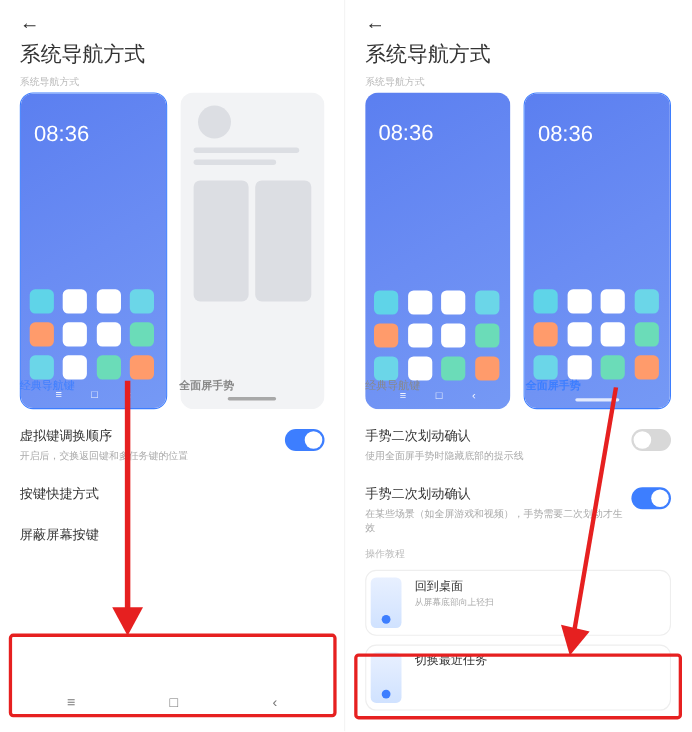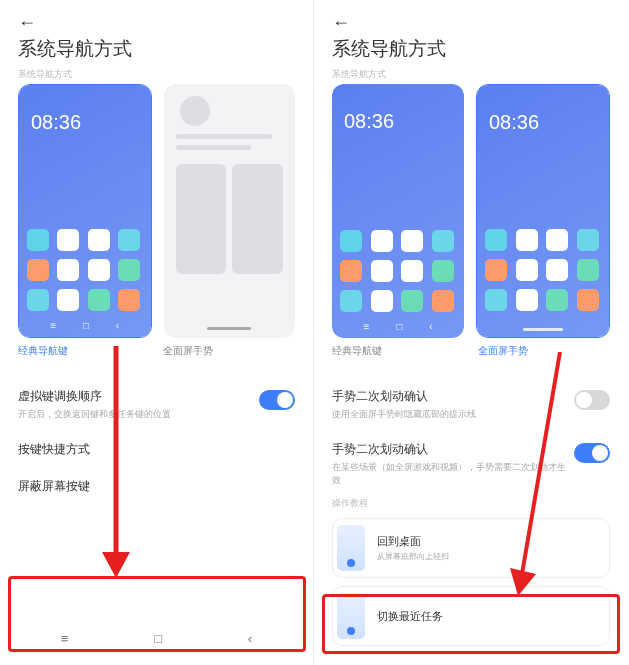--- a/index.html
+++ b/index.html
@@ -45,21 +45,21 @@
     .preview-row {
       position: absolute;
       top: 84px;
       left: 18px;
       right: 18px;
       display: flex;
       gap: 12px;
     }
     .preview-card {
       flex: 1;
-      height: 254px;
+      height: 288px;
       border-radius: 12px;
       position: relative;
       overflow: hidden;
     }
     .preview-card.selected {
       border: 1.5px solid #3d7eff;
     }
     .phone-preview {
       width: 100%;
       height: 100%;
@@ -157,21 +157,21 @@
       border-radius: 2px;
     }
     .preview-label {
       position: absolute;
       top: 344px;
       font-size: 10px;
       width: 132px;
       text-align: left;
     }
     .preview-label.l1 { left: 18px; }
-    .preview-label.l2 { right: 18px; }
+    .preview-label.l2 { right: 18px; font-weight: bold; }
     .preview-label.active { color: #3d7eff; }
     .preview-label.inactive { color: #888; }
     .settings-list {
       position: absolute;
       top: 378px;
       left: 18px;
       right: 18px;
     }
     .setting-item {
       display: flex;
@@ -212,21 +212,21 @@
     .toggle.on::after { right: 2px; }
     .toggle.off::after { left: 2px; }
     .tutorial-label {
       font-size: 9px;
       color: #bbb;
       margin-top: 0;
       margin-bottom: 8px;
     }
     .tutorial-item {
       display: flex;
-      align-items: center;
+      align-items: flex-start;
       gap: 12px;
       padding: 6px 4px;
       border: 1px solid #eee;
       border-radius: 10px;
       margin-bottom: 8px;
     }
     .tutorial-thumb {
       width: 28px;
       height: 46px;
       background: linear-gradient(#e8f0ff, #d0e2ff);

